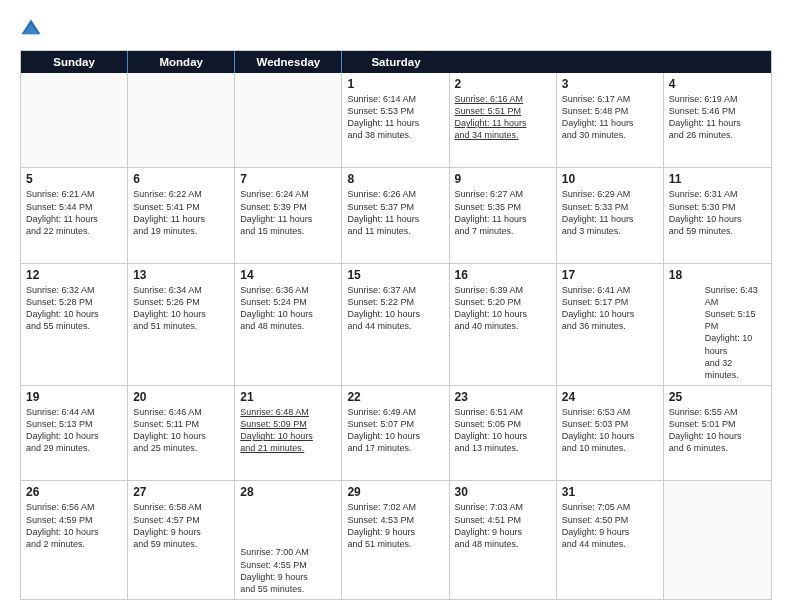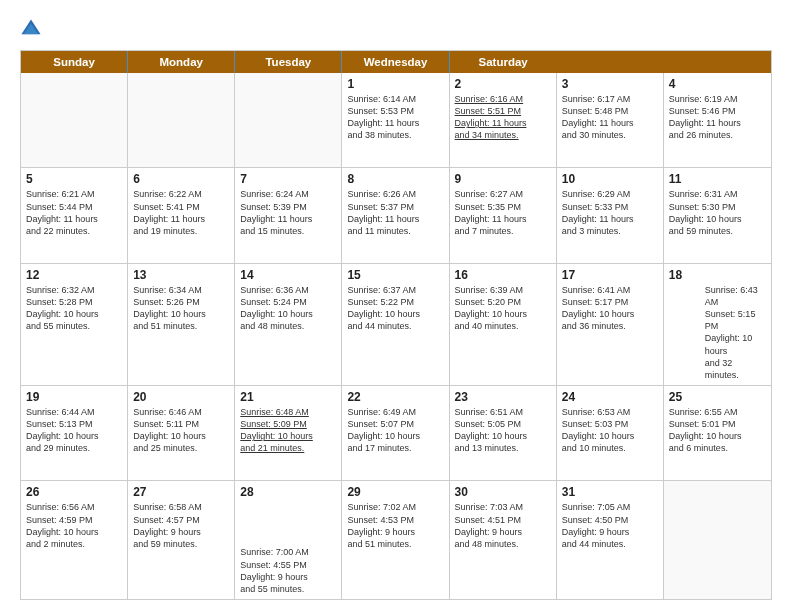--- a/index.html
+++ b/index.html
@@ -54,21 +54,21 @@
     }
     .calendar {
       flex: 1;
       display: flex;
       flex-direction: column;
       border: 1px solid #ccc;
     }
     .cal-header {
       display: grid;
       grid-template-columns: repeat(7, 1fr);
-      background: #a16207;
+      background: #0f172a;
     }
     .cal-header-cell {
       color: #fff;
       font-size: 11.5px;
       font-weight: bold;
       padding: 5px 4px;
       text-align: center;
       border-right: 1px solid #4a8dc5;
     }
     .cal-header-cell:last-child { border-right: none; }
@@ -124,21 +124,20 @@
     <div class="title-block">
       <div class="month-title"></div>
       <div class="location"></div>
     </div>
   </div>
 
   <div class="calendar">
     <div class="cal-header" id="cal-header">
         <div class="cal-header-cell">Sunday</div>
         <div class="cal-header-cell">Monday</div>
-        <div class="cal-header-cell">Tuesday</div>
         <div class="cal-header-cell">Wednesday</div>
         <div class="cal-header-cell">Saturday</div>
       </div>
     <div class="cal-body" id="cal-body">
         <div class="cal-row">
           <div class="cal-cell empty"></div>
           <div class="cal-cell empty"></div>
           <div class="cal-cell empty"></div>
           <div class="cal-cell">
             <div class="day-num">1</div>

